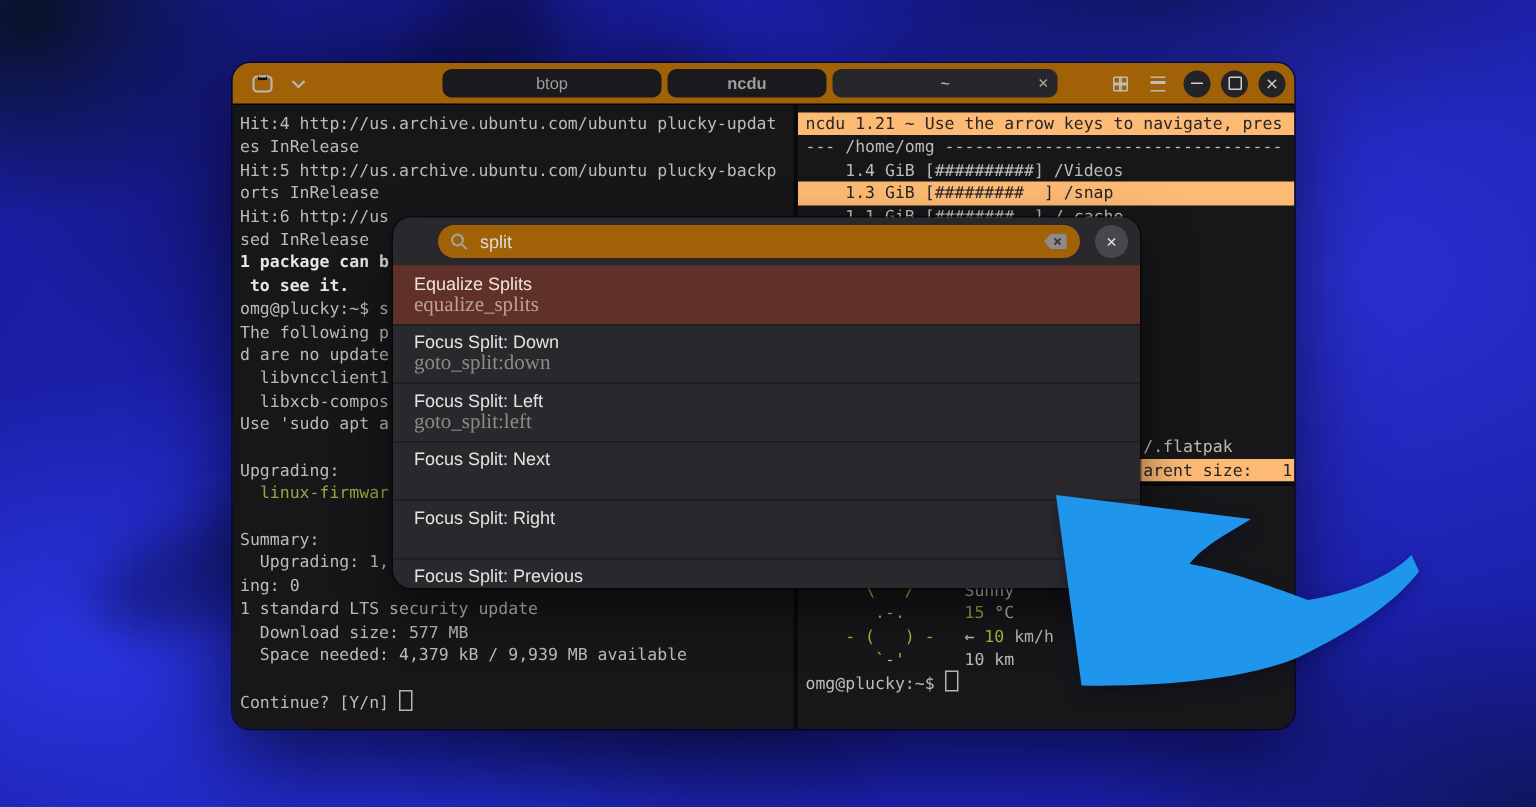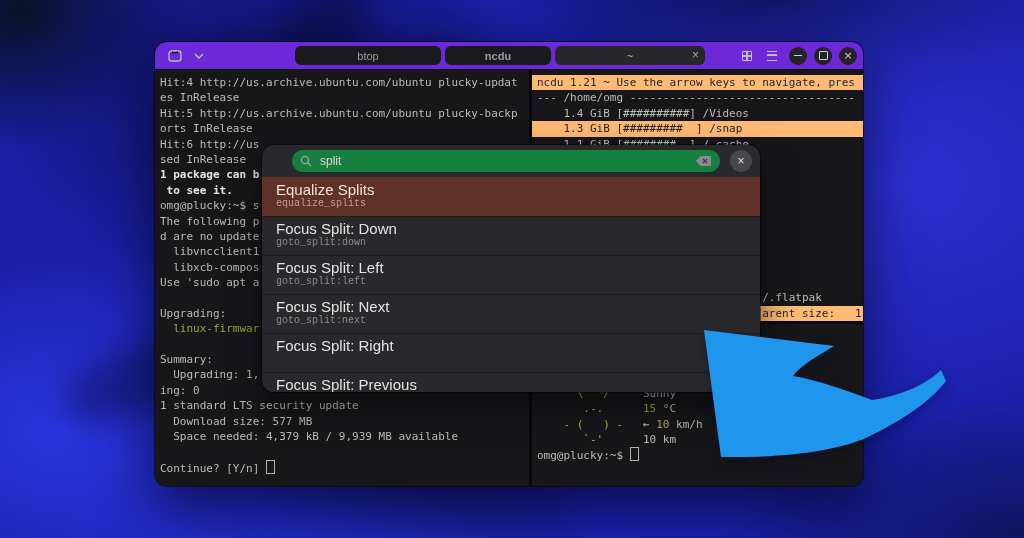--- a/index.html
+++ b/index.html
@@ -18,21 +18,21 @@
     linear-gradient(118deg, #191d9e 0%, #1d22b6 55%, #1a1fa6 100%);}
   .streak{position:absolute;background:#0c0f4e;filter:blur(16px);opacity:.75;border-radius:40%;}
   .s1{left:250px;top:-30px;width:90px;height:240px;transform:rotate(28deg);}
   .s2{left:330px;top:20px;width:70px;height:300px;transform:rotate(35deg);opacity:.6;}
   .s3{left:60px;top:330px;width:260px;height:70px;transform:rotate(-18deg);opacity:.5;}
 
   
   .window{position:absolute;left:155px;top:42px;width:708px;height:444px;
     background:#17171a;border-radius:12px;overflow:hidden;z-index:10;
     box-shadow:0 22px 55px rgba(0,0,10,.6), 0 0 0 1px rgba(0,0,0,.55);}
-  .titlebar{height:27px;background:#6d28d9;display:flex;align-items:center;
+  .titlebar{height:27px;background:#a16207;display:flex;align-items:center;
     padding:0 6px 0 8px;border-bottom:1px solid #000;}
   .tb-btn{height:19px;display:flex;align-items:center;justify-content:center;
     border-radius:5px;color:#b9b9b4;}
   .appicon{width:24px;}
   .chev{width:20px;margin-left:2px;}
   .tb-gap{width:86px;}
   .tab{height:19px;border-radius:6px;background:#1a1a1e;color:#9c9c98;font-size:11px;
     display:flex;align-items:center;justify-content:center;margin-right:4px;position:relative;}
   .tab-btop{width:146px;}
   .tab-ncdu{width:106px;font-weight:bold;}
@@ -67,32 +67,32 @@
   .c-b{color:#e6e6df;font-weight:bold;}
   .cursor{display:inline-block;width:7px;height:12px;border:1px solid #b5b5ae;
     vertical-align:-2px;}
   .shell-section{border-top:3px solid #0a0a0d;margin-top:0;}
 
   
   .palette{position:absolute;left:262px;top:145px;width:498px;height:247px;z-index:30;
     background:#29292d;border-radius:12px;overflow:hidden;
     box-shadow:0 14px 34px rgba(0,0,0,.55), 0 0 0 1px rgba(0,0,0,.5);}
   .search-row{height:32px;display:flex;align-items:center;padding:0 8px 0 30px;}
-  .search-field{flex:1;height:22px;background:#15803d;border-radius:12px;border:none;
+  .search-field{flex:1;height:22px;background:#a16207;border-radius:12px;border:none;
     display:flex;align-items:center;padding:0 8px;}
   .search-input{flex:1;background:transparent;border:none;outline:none;color:#dedbd6;
     font-size:12px;font-family:"Liberation Sans",sans-serif;margin-left:6px;}
   .clear-btn{display:flex;align-items:center;}
   .pal-close{width:22px;height:22px;border-radius:50%;background:#47474c;color:#e2e2de;
     display:flex;align-items:center;justify-content:center;font-size:12px;margin-left:10px;}
   .pal-items{}
   .pal-item{height:35px;padding:3px 0 0 14px;border-top:1px solid #1d1d21;}
-  .pal-item .t{font-size:15px;color:#e6e3df;line-height:17px;}
-  .pal-item .c{font-size:10px;color:#8f8a84;line-height:12px;
-    font-family:Liberation Mono, monospace;}
+  .pal-item .t{font-size:12px;color:#e6e3df;line-height:17px;}
+  .pal-item .c{font-size:14px;color:#8f8a84;line-height:12px;
+    font-family:Liberation Serif, serif;}
   .pal-item.selected{background:#5f3129;border-top-color:#5f3129;}
   .pal-item.selected .t{color:#f2e3da;}
   .pal-item.selected .c{color:#c49e92;}
 
   
   .arrow-svg{position:absolute;inset:0;z-index:60;pointer-events:none;}
 </style>
 </head>
 <body>
 
@@ -241,21 +241,20 @@
         <div class="pal-item">
           <div class="t">Focus Split: Down</div>
           <div class="c">goto_split:down</div>
         </div>
         <div class="pal-item">
           <div class="t">Focus Split: Left</div>
           <div class="c">goto_split:left</div>
         </div>
         <div class="pal-item">
           <div class="t">Focus Split: Next</div>
-          <div class="c">goto_split:next</div>
         </div>
         <div class="pal-item">
           <div class="t">Focus Split: Right</div>
         </div>
         <div class="pal-item">
           <div class="t">Focus Split: Previous</div>
           <div class="c">goto_split:previous</div>
         </div>
       </div>
   </div>

